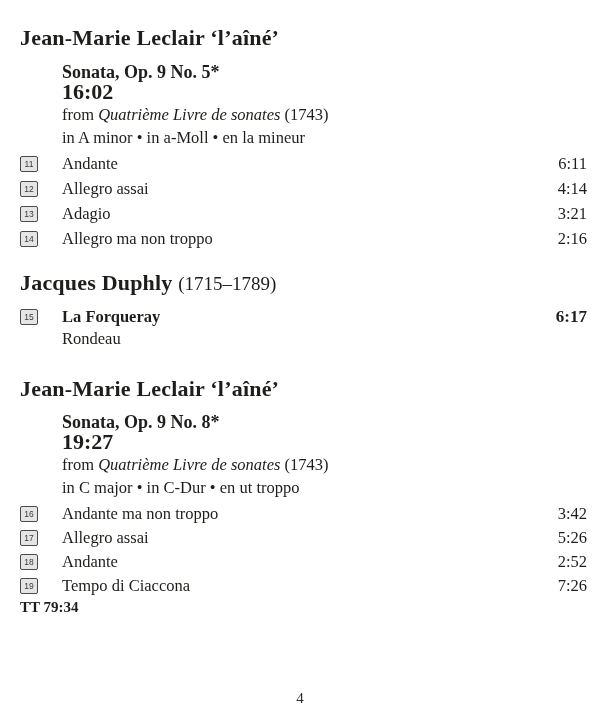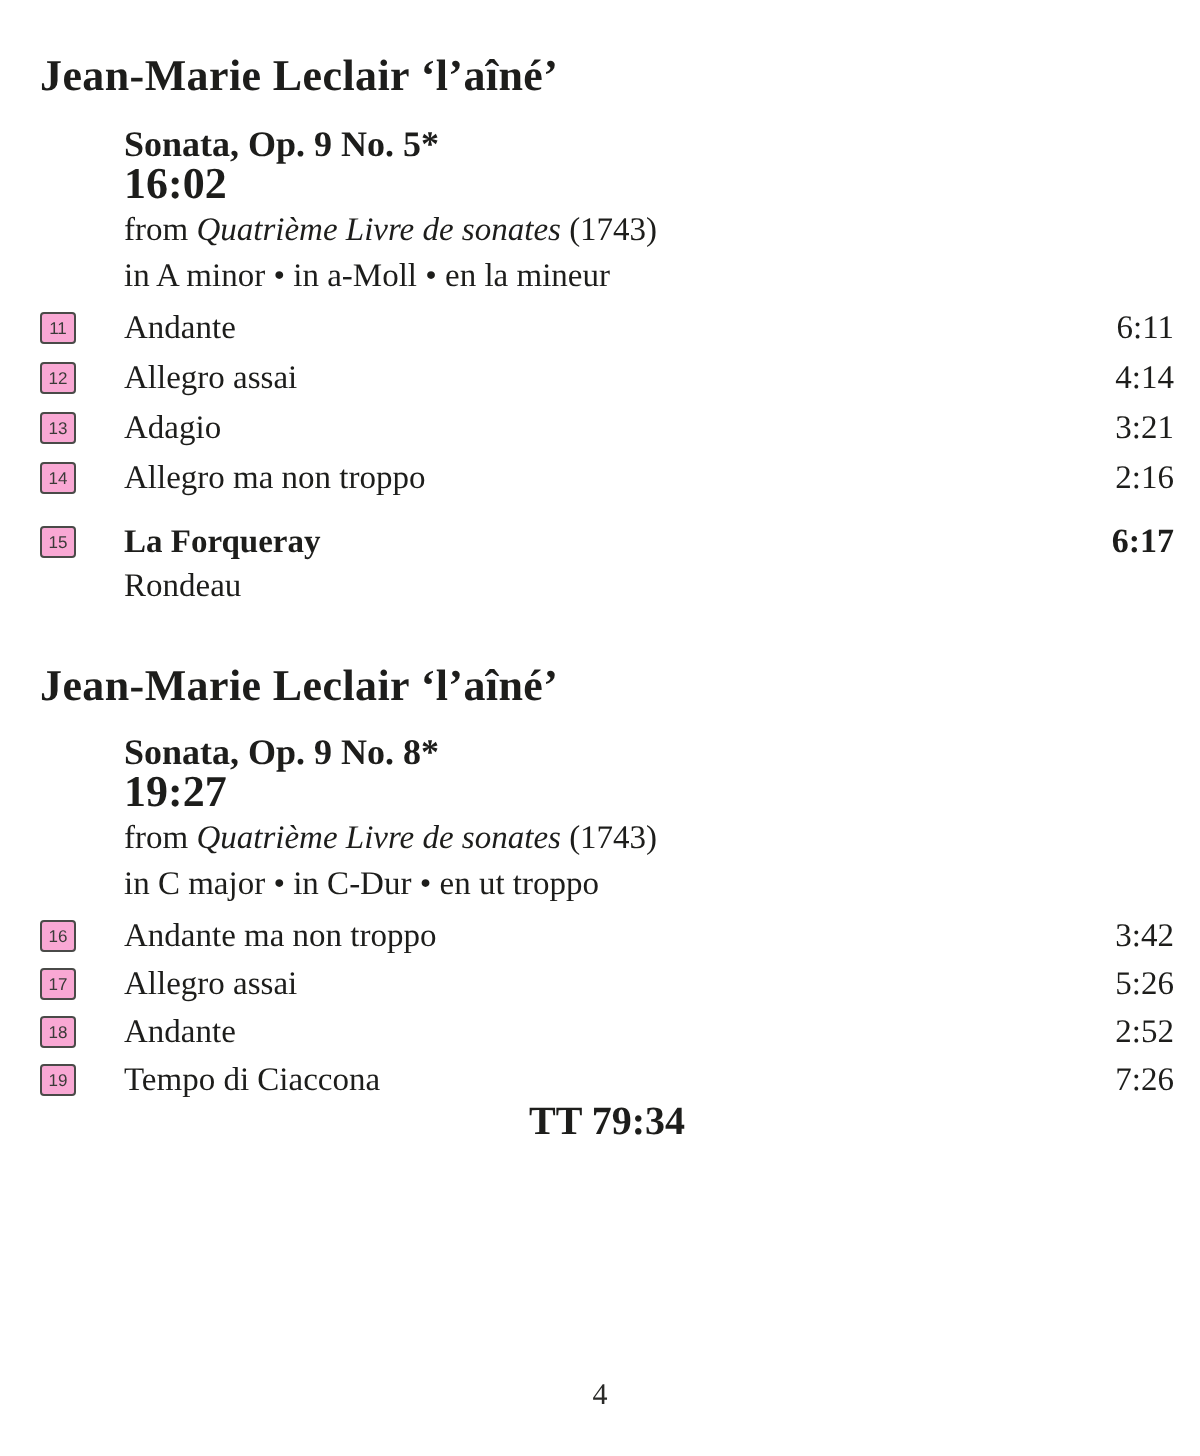--- a/index.html
+++ b/index.html
@@ -37,37 +37,37 @@
     height:25px;font-size:16.5px;
   }
   .track-row.tight{height:24px;}
   .num-col{width:42px;flex:0 0 42px;display:flex;align-items:center;}
   .num-box{
     width:16px;height:14px;
     border:1px solid #4a4a48;border-radius:2px;
     font-family:"Liberation Sans","DejaVu Sans",sans-serif;
     font-size:8.5px;line-height:14px;color:#3a3a38;
     display:flex;align-items:center;justify-content:center;
-    background:#f9a8d4;
+    background:#e5e5e5;
   }
   .track-title{flex:1;}
   .track-time{text-align:right;}
   .bold{font-weight:bold;}
   .bold-time{font-weight:bold;font-size:17px;}
 
   .subtitle{font-size:16.5px;line-height:19px;}
 
   .gap-duphly{margin-top:19px;}
   .gap-track15{margin-top:7px;}
   .gap-leclair2{margin-top:28px;}
   .work-row-2{margin-top:10px;}
   .tracks-2{margin-top:5px;}
 
   .tt-row{
-    text-align:center;font-weight:bold;font-size:20px;line-height:18px;
+    text-align:left;font-weight:bold;font-size:15px;line-height:18px;
   }
 
   .performers{margin-top:17px;}
   .performer-line{font-size:19px;line-height:28px;}
   .performer-line .pname{font-weight:bold;font-size:20px;}
 
   .page-number{
     position:absolute;left:0;right:0;top:690px;
     text-align:center;font-size:15px;color:#2a2a28;
   }
@@ -116,20 +116,24 @@
       </div>
       <div class="track-row">
         <span class="num-col">
             <span class="num-box">14</span>
           </span>
         <span class="track-title">Allegro ma non troppo</span>
         <span class="track-time">2:16</span>
       </div>
     </div>
 
+    <h2 class="composer indent gap-duphly">
+      <span>Jacques Duphly</span>
+      <span class="dates">(1715–1789)</span>
+    </h2>
     <div class="track-row gap-track15">
       <span class="num-col">
           <span class="num-box">15</span>
         </span>
       <span class="track-title bold">La Forqueray</span>
       <span class="track-time bold-time">6:17</span>
     </div>
     <div class="subtitle indent">Rondeau</div>
 
     <h2 class="composer indent gap-leclair2">

